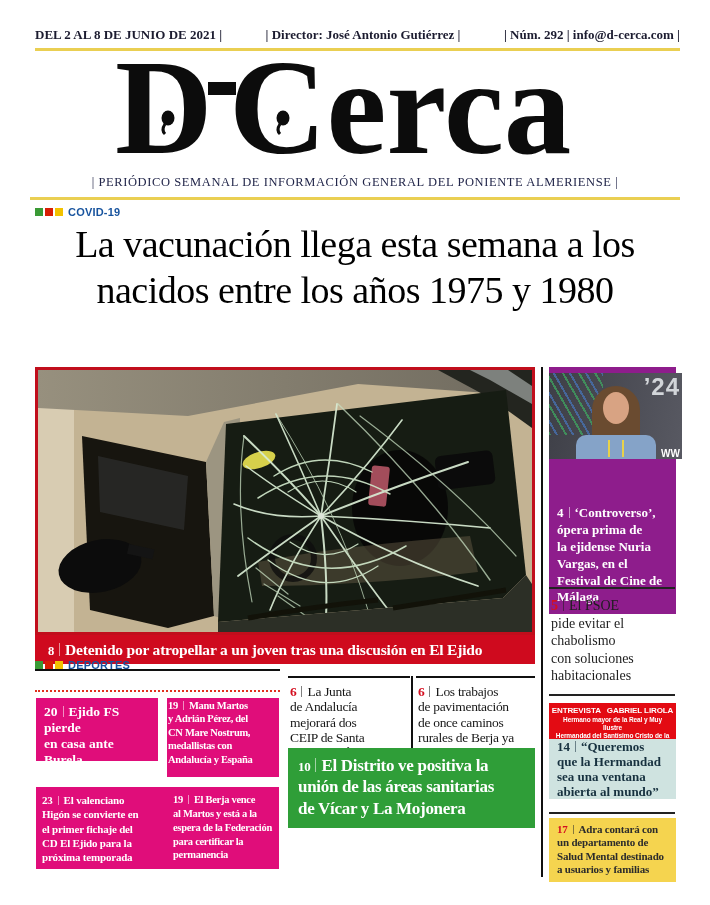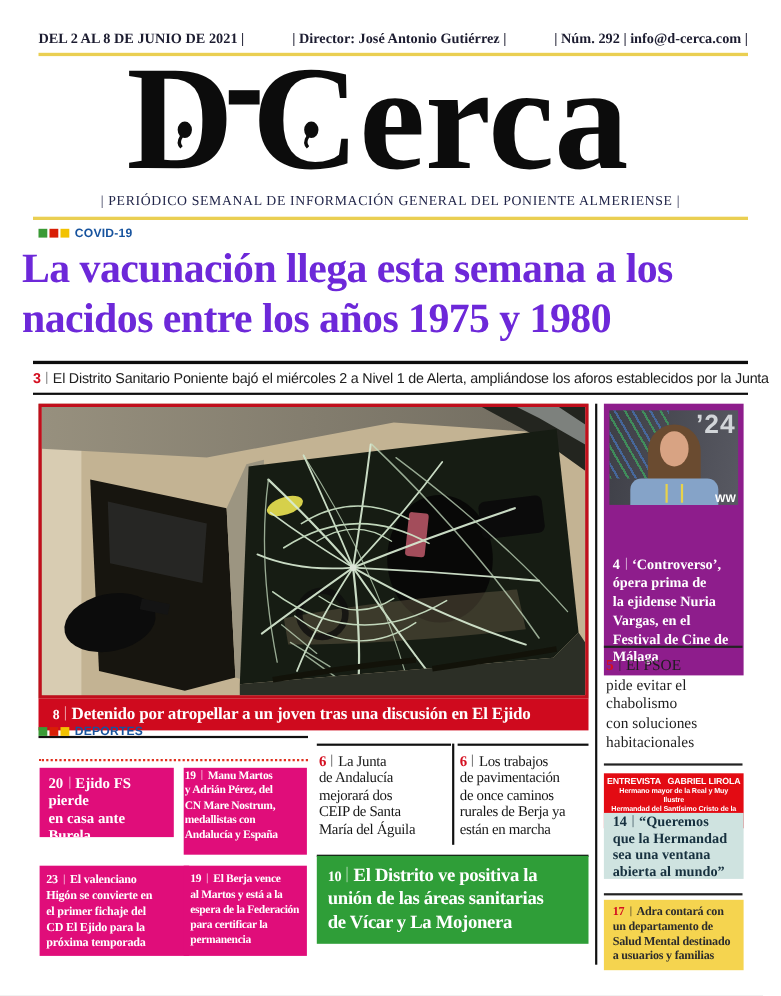--- a/index.html
+++ b/index.html
@@ -17,22 +17,22 @@
   .rule-gold{position:absolute;left:30px;width:650px;height:3px;background:#eacf52;top:197px;}
 
   
   .kicker{position:absolute;display:flex;align-items:center;gap:2px;
           font-family:"Liberation Sans",sans-serif;font-weight:bold;font-size:11px;color:#17539e;}
   .kicker .lbl{margin-left:3px;letter-spacing:.2px;}
   .sq{width:8px;height:8px;display:inline-block;}
   .sq-g{background:#3a9a35;} .sq-r{background:#d81e05;} .sq-y{background:#f2c200;}
 
   
-  .headline{position:absolute;left:20px;right:20px;top:222px;
-            font-weight:bold;font-size:38px;line-height:1.2;color:#6d28d9;
+  .headline{position:absolute;left:20px;right:20px;top:222px;text-align:center;
+            font-weight:normal;font-size:38px;line-height:1.2;color:#000000;
             letter-spacing:-.5px;white-space:pre-line;}
   .subbar{position:absolute;left:30px;width:650px;top:328px;
           border-top:3px solid #0d0d0d;border-bottom:2px solid #0d0d0d;
           padding:5px 0 6px;text-align:center;white-space:nowrap;
           font-family:"Liberation Sans",sans-serif;font-size:13px;color:#202020;letter-spacing:-.2px;}
 
   .pipe{display:inline-block;width:1px;height:.85em;background:currentColor;opacity:.55;
         margin:0 5px;vertical-align:-1px;}
   .num-red{color:#d40f20;font-weight:bold;}
   .pre{white-space:pre-line;}
@@ -46,21 +46,21 @@
                  font-weight:bold;font-size:15.5px;line-height:29px;padding-left:13px;
                  letter-spacing:-.2px;}
   .photo-caption .n{font-size:12.5px;}
 
   
   .vdiv-main{position:absolute;left:541px;top:367px;width:2px;height:510px;background:#101010;}
   .sb{position:absolute;left:549px;width:127px;}
   .sb-rule{position:absolute;left:549px;width:126px;height:2px;background:#222;}
 
   .culture-card{top:367px;background:#8e1d8c;padding-bottom:8px;}
-  .culture-photo{position:relative;width:117px;height:86px;margin:6px auto 4px auto;
+  .culture-photo{position:relative;width:133px;height:86px;margin:6px auto 4px auto;
                  background:linear-gradient(100deg,#3e3f47,#585962);overflow:hidden;}
   .cp-streaks{position:absolute;left:0;top:0;width:54px;height:62px;opacity:.75;
               background:repeating-linear-gradient(60deg,rgba(63,174,98,.9) 0 2px,transparent 2px 6px,
                          rgba(72,122,198,.85) 6px 8px,transparent 8px 14px);}
   .cp-year{position:absolute;right:2px;top:0;font-family:"Liberation Sans",sans-serif;
            font-size:24px;font-weight:bold;color:#d2d5d9;letter-spacing:1px;}
   .cp-hair{position:absolute;left:50%;top:13px;transform:translateX(-50%);width:48px;height:68px;
            background:#6a4b30;border-radius:24px 24px 16px 16px;}
   .cp-face{position:absolute;left:50%;top:19px;transform:translateX(-50%);width:26px;height:32px;
            background:#d8a383;border-radius:50%;}
@@ -99,21 +99,21 @@
   .pb4{left:167px;top:787px;width:112px;height:82px;font-size:10.5px;line-height:1.32;letter-spacing:-.3px;padding:6px;}
 
   
   .rule-m1{position:absolute;left:288px;width:122px;height:2px;background:#101010;top:676px;}
   .rule-m2{position:absolute;left:416px;width:119px;height:2px;background:#101010;top:676px;}
   .vdiv-briefs{position:absolute;left:411px;top:676px;width:1.5px;height:92px;background:#101010;}
   .brief{position:absolute;top:684px;font-size:13.5px;line-height:1.14;color:#171717;letter-spacing:-.3px;}
   .brief1{left:290px;width:118px;}
   .brief2{left:418px;width:117px;}
   .rule-m3{position:absolute;left:288px;width:247px;height:2px;background:#101010;top:777px;}
-  .greenbox{position:absolute;left:288px;top:778px;width:247px;height:80px;background:#2f9e38;
+  .greenbox{position:absolute;left:288px;top:748px;width:247px;height:80px;background:#2f9e38;
             box-sizing:border-box;padding:7px 10px;color:#fff;font-weight:bold;
             font-size:17px;line-height:1.25;letter-spacing:-.3px;}
   .greenbox .n{font-size:13px;}
 </style>
 </head>
 <body>
 
 <div id="page">
 
   <div class="topbar">
@@ -137,23 +137,20 @@
   <div class="rule-gold"></div>
 
   <div class="kicker" style="top:206px;left:35px;">
     <span class="sq sq-g"></span>
       <span class="sq sq-r"></span>
       <span class="sq sq-y"></span>
     <span class="lbl">COVID-19</span>
   </div>
   <div class="headline">La vacunación llega esta semana a los
 nacidos entre los años 1975 y 1980</div>
-  <div class="subbar">
-    <span class="num-red">3</span><span class="pipe"></span><span>El Distrito Sanitario Poniente bajó el miércoles 2 a Nivel 1 de Alerta, ampliándose los aforos establecidos por la Junta</span>
-  </div>
 
   <div class="lead-photo">
     <svg viewBox="0 0 494 262" preserveAspectRatio="none">
       <defs>
         <linearGradient id="roofG" x1="0" y1="0" x2="1" y2="0">
           <stop offset="0" stop-color="#97907e"></stop>
             <stop offset="1" stop-color="#6f6a5e"></stop>
         </linearGradient>
       </defs>
       <rect x="0" y="0" width="494" height="262" fill="#c3b393"></rect>

